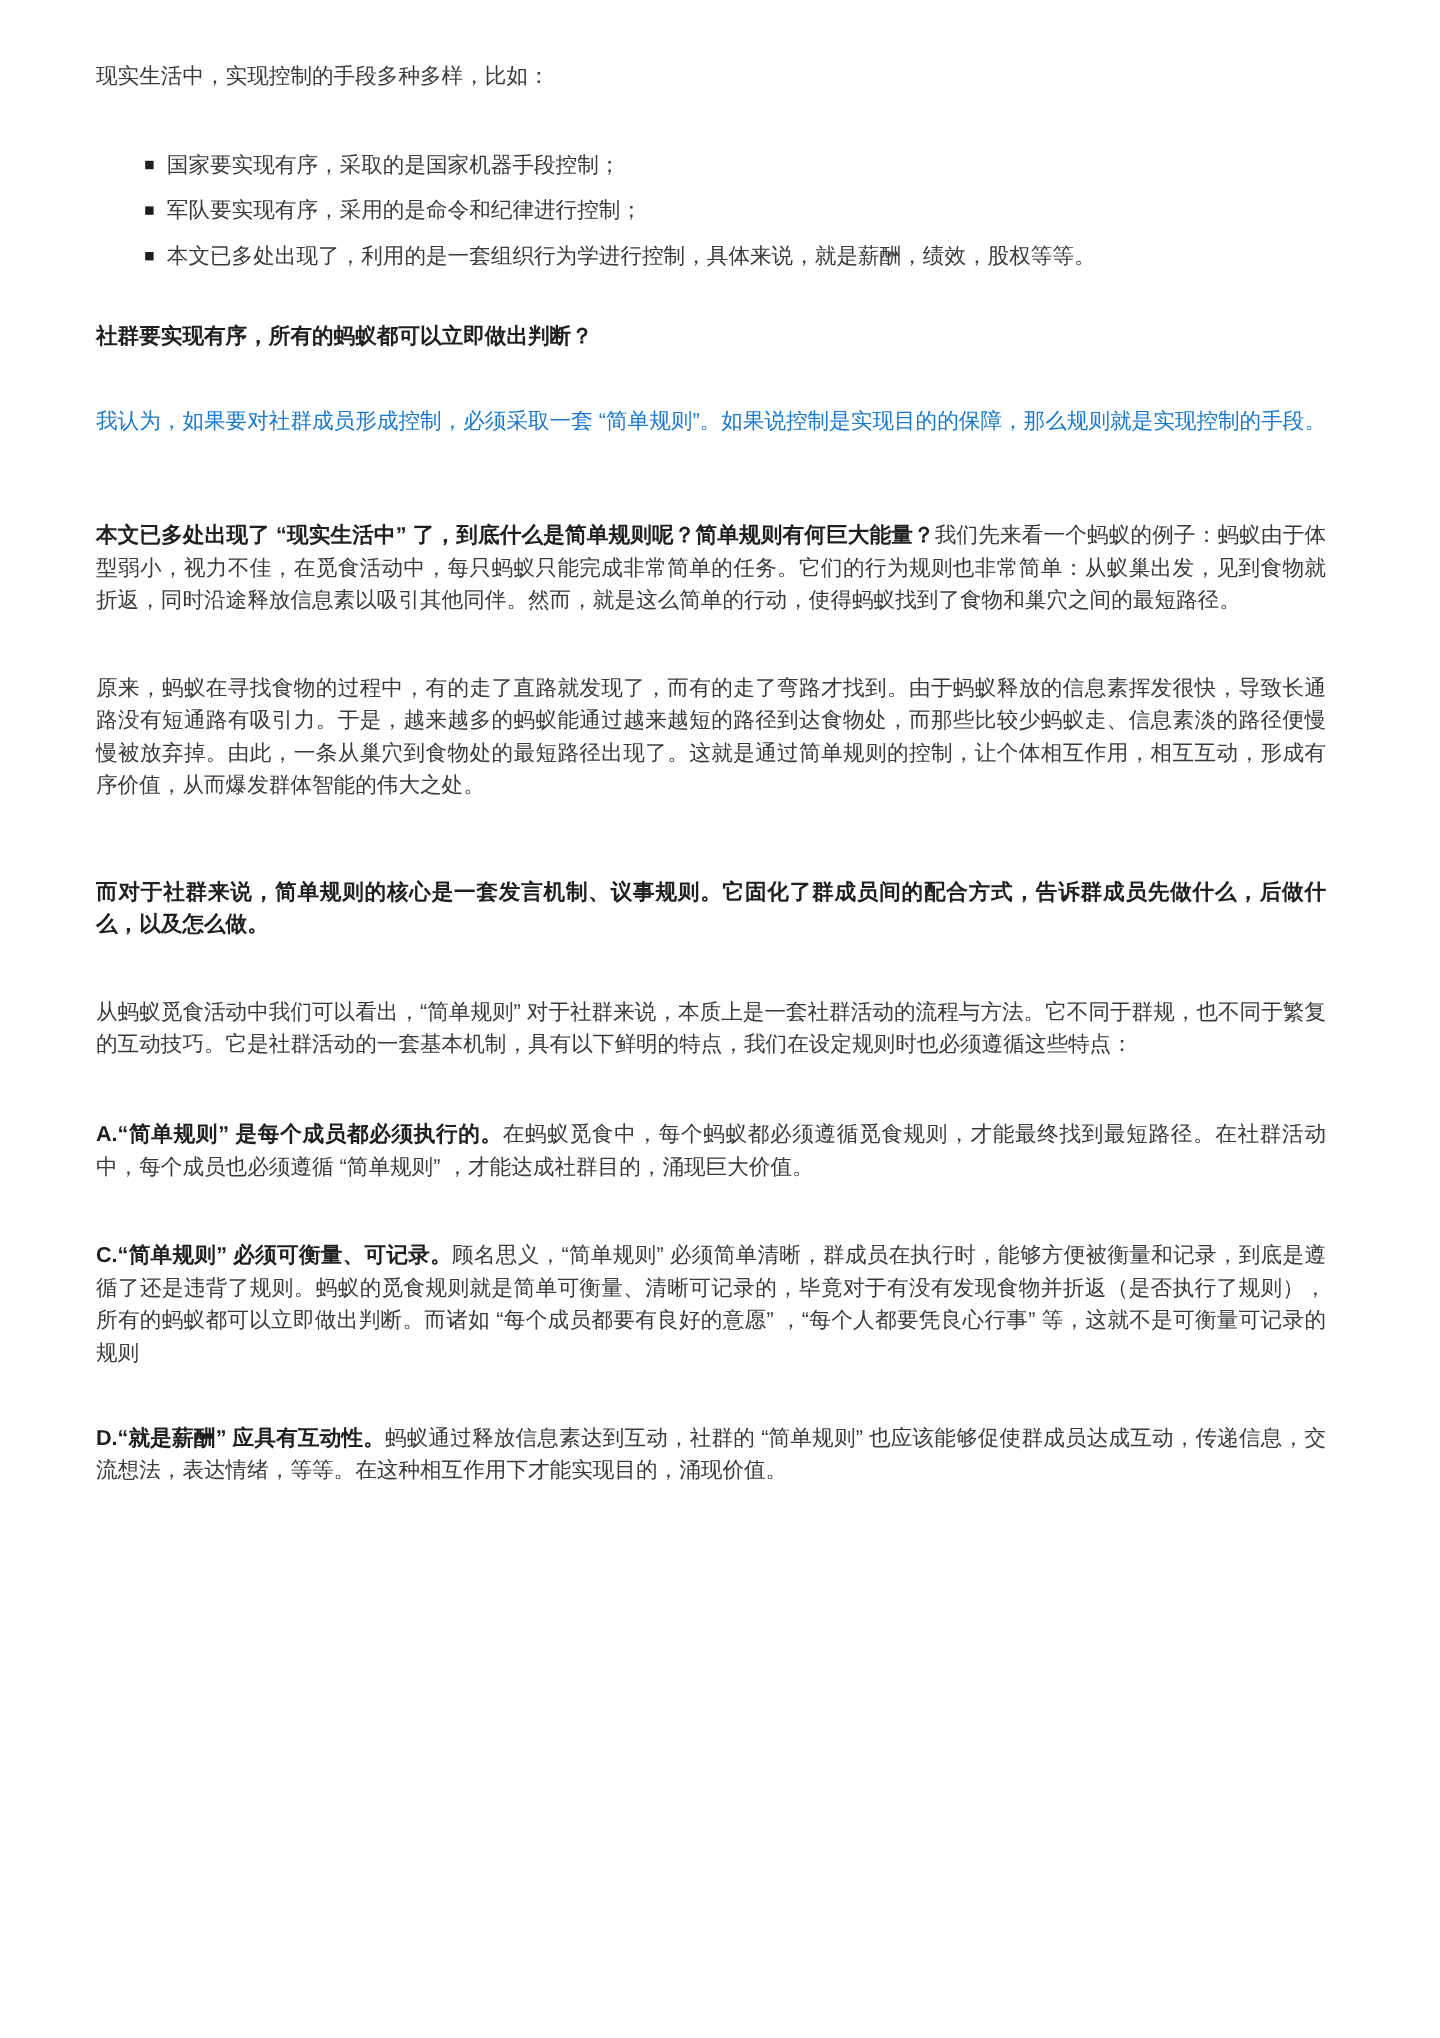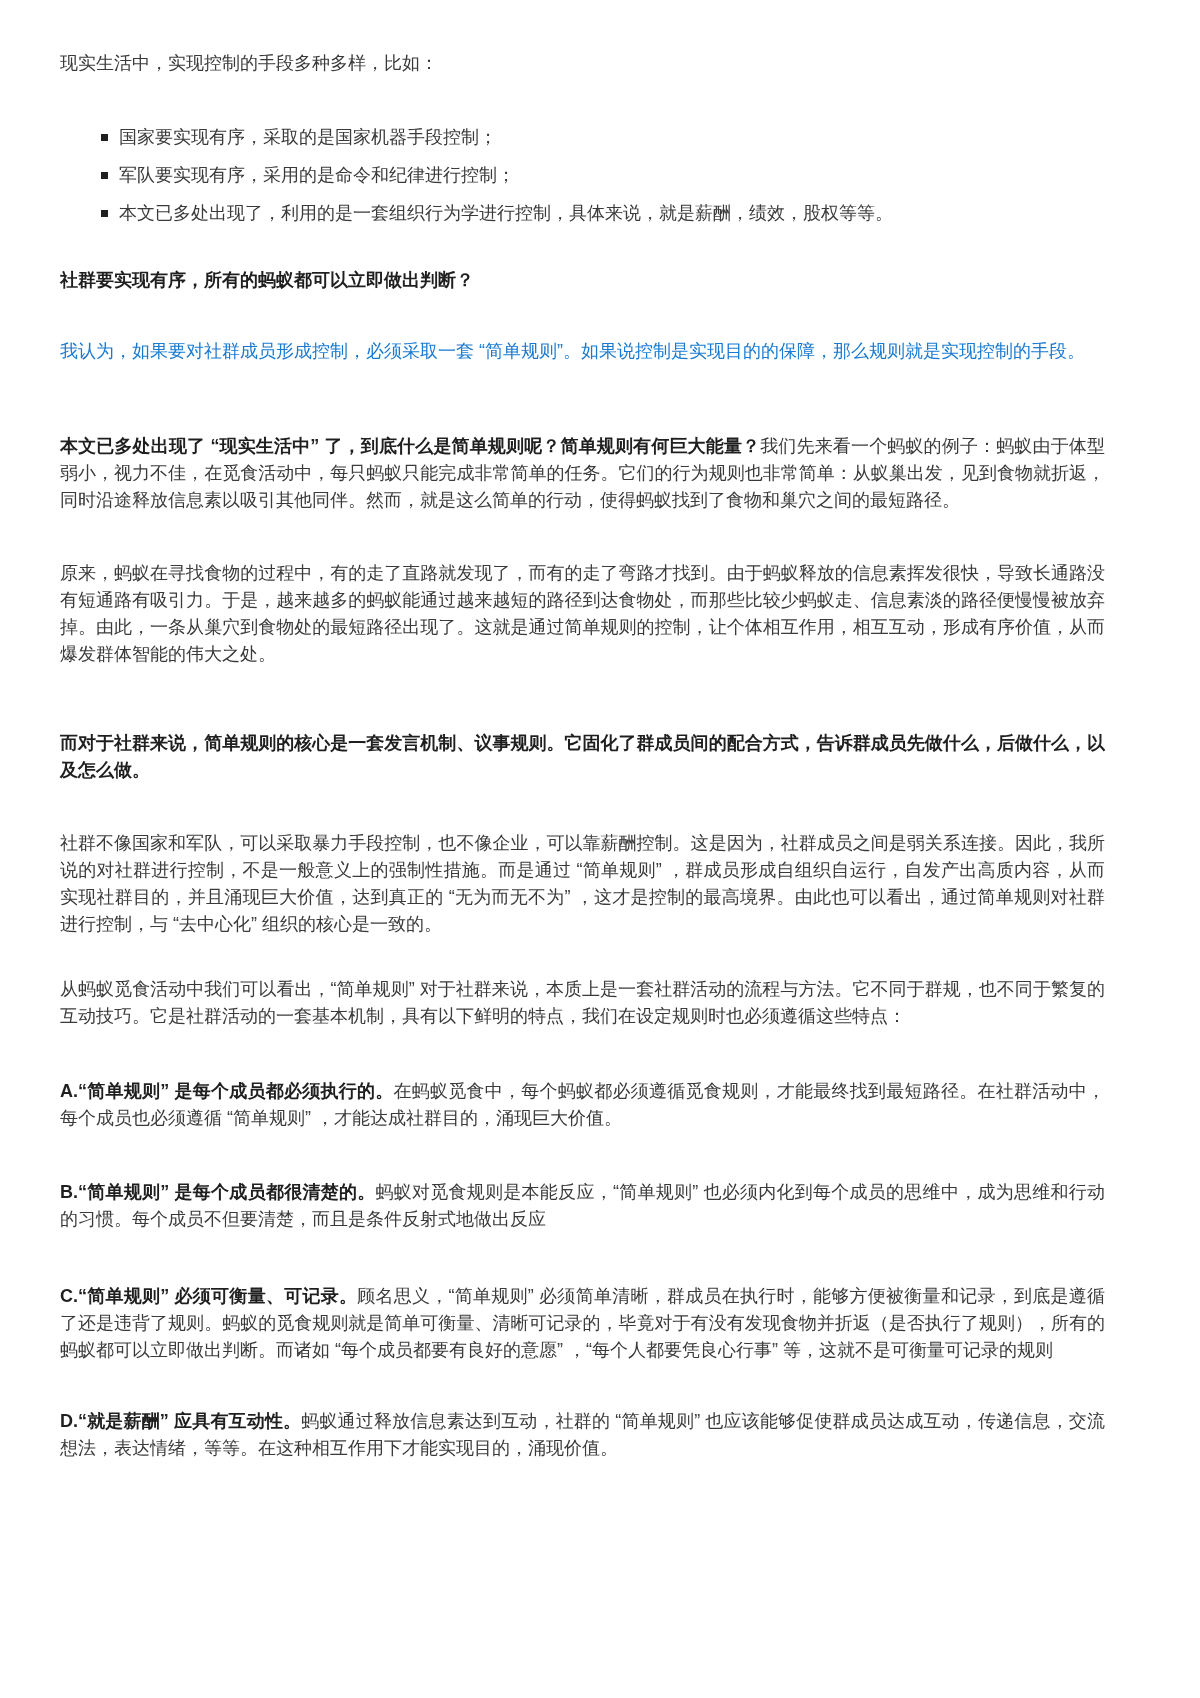--- a/index.html
+++ b/index.html
@@ -13,21 +13,21 @@
     padding: 0;
     background: var(--bg);
   }
   body {
     width: 1200px;
     min-height: 1698px;
     font-family: "Liberation Sans", "DejaVu Sans", sans-serif;
     box-sizing: border-box;
   }
   .article {
-    padding: 50px 95px 80px 60px;
+    padding: 50px 95px 80px 80px;
     font-size: 18px;
     line-height: 27px;
     color: var(--text);
     text-align: justify;
   }
   .para {
     margin: 0;
   }
   .para.bold {
     font-weight: 700;
@@ -97,32 +97,28 @@
   <p class="para blue" style="margin-bottom:68px">我认为，如果要对社群成员形成控制，必须采取一套 “简单规则”。如果说控制是实现目的的保障，那么规则就是实现控制的手段。</p>
 
   <p class="para" style="margin-bottom:46px">
     <span class="lead">本文已多处出现了 “现实生活中” 了，到底什么是简单规则呢？简单规则有何巨大能量？</span><span>我们先来看一个蚂蚁的例子：蚂蚁由于体型弱小，视力不佳，在觅食活动中，每只蚂蚁只能完成非常简单的任务。它们的行为规则也非常简单：从蚁巢出发，见到食物就折返，同时沿途释放信息素以吸引其他同伴。然而，就是这么简单的行动，使得蚂蚁找到了食物和巢穴之间的最短路径。</span>
   </p>
 
   <p class="para" style="margin-bottom:62px">原来，蚂蚁在寻找食物的过程中，有的走了直路就发现了，而有的走了弯路才找到。由于蚂蚁释放的信息素挥发很快，导致长通路没有短通路有吸引力。于是，越来越多的蚂蚁能通过越来越短的路径到达食物处，而那些比较少蚂蚁走、信息素淡的路径便慢慢被放弃掉。由此，一条从巢穴到食物处的最短路径出现了。这就是通过简单规则的控制，让个体相互作用，相互互动，形成有序价值，从而爆发群体智能的伟大之处。</p>
 
   <p class="para bold" style="margin-bottom:46px">而对于社群来说，简单规则的核心是一套发言机制、议事规则。它固化了群成员间的配合方式，告诉群成员先做什么，后做什么，以及怎么做。</p>
 
-  <p class="para" style="margin-bottom:38px">社群不像国家和军队，可以采取暴力手段控制，也不像企业，可以靠薪酬控制。这是因为，社群成员之间是弱关系连接。因此，我所说的对社群进行控制，不是一般意义上的强制性措施。而是通过 “简单规则” ，群成员形成自组织自运行，自发产出高质内容，从而实现社群目的，并且涌现巨大价值，达到真正的 “无为而无不为” ，这才是控制的最高境界。由此也可以看出，通过简单规则对社群进行控制，与 “去中心化” 组织的核心是一致的。</p>
 
 
   <p class="para" style="margin-bottom:48px">从蚂蚁觅食活动中我们可以看出，“简单规则” 对于社群来说，本质上是一套社群活动的流程与方法。它不同于群规，也不同于繁复的互动技巧。它是社群活动的一套基本机制，具有以下鲜明的特点，我们在设定规则时也必须遵循这些特点：</p>
 
   <p class="para" style="margin-bottom:47px">
     <span class="lead">A.“简单规则” 是每个成员都必须执行的。</span><span>在蚂蚁觅食中，每个蚂蚁都必须遵循觅食规则，才能最终找到最短路径。在社群活动中，每个成员也必须遵循 “简单规则” ，才能达成社群目的，涌现巨大价值。</span>
   </p>
 
-  <p class="para" style="margin-bottom:50px">
-    <span class="lead">B.“简单规则” 是每个成员都很清楚的。</span><span>蚂蚁对觅食规则是本能反应，“简单规则” 也必须内化到每个成员的思维中，成为思维和行动的习惯。每个成员不但要清楚，而且是条件反射式地做出反应</span>
-  </p>
 
   <p class="para" style="margin-bottom:44px">
     <span class="lead">C.“简单规则” 必须可衡量、可记录。</span><span>顾名思义，“简单规则” 必须简单清晰，群成员在执行时，能够方便被衡量和记录，到底是遵循了还是违背了规则。蚂蚁的觅食规则就是简单可衡量、清晰可记录的，毕竟对于有没有发现食物并折返（是否执行了规则），所有的蚂蚁都可以立即做出判断。而诸如 “每个成员都要有良好的意愿” ，“每个人都要凭良心行事” 等，这就不是可衡量可记录的规则</span>
   </p>
 
   <p class="para" style="margin-bottom:0">
     <span class="lead">D.“就是薪酬” 应具有互动性。</span><span>蚂蚁通过释放信息素达到互动，社群的 “简单规则” 也应该能够促使群成员达成互动，传递信息，交流想法，表达情绪，等等。在这种相互作用下才能实现目的，涌现价值。</span>
   </p>
 
 </div>

